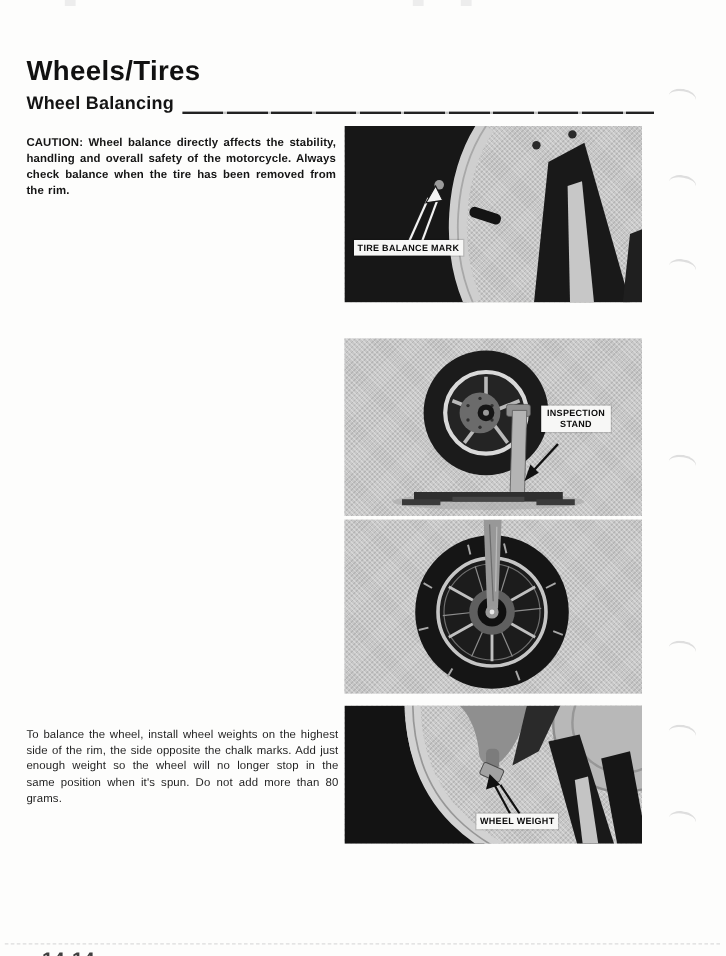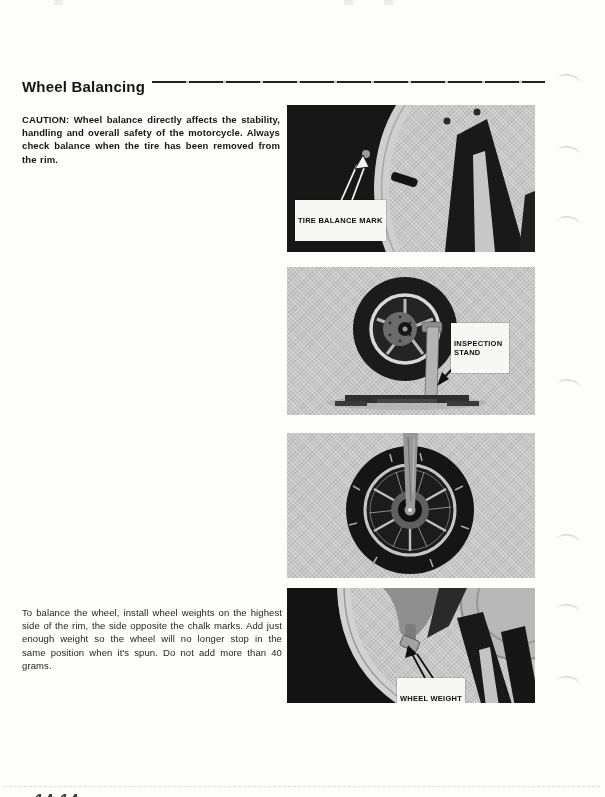--- a/index.html
+++ b/index.html
@@ -8,21 +8,21 @@
     background:#fdfdfc;
     font-family:"Liberation Sans", sans-serif;
     color:#1c1c1c;
   }
   .page-title{
     position:absolute;left:22px;top:46px;margin:0;
     font-size:23px;font-weight:700;letter-spacing:0.3px;color:#111;
   }
   .section-row{
     position:absolute;left:22px;top:78px;width:523px;
-    display:flex;align-items:flex-start;
+    display:flex;align-items:flex-end;
   }
   .section-title{
     margin:0;font-size:15px;font-weight:700;letter-spacing:0.2px;color:#141414;
     white-space:nowrap;padding-right:7px;
   }
   .section-rule{
     flex:1;height:2px;margin-top:3px;
     background:repeating-linear-gradient(90deg,#222 0 34px,rgba(34,34,34,0.25) 34px 37px);
   }
   .para{
@@ -35,22 +35,23 @@
     position:absolute;left:287px;width:248px;overflow:hidden;
     background:
       repeating-linear-gradient(45deg, rgba(255,255,255,0.28) 0 1px, rgba(0,0,0,0) 1px 3px),
       repeating-linear-gradient(-45deg, rgba(90,90,90,0.16) 0 1px, rgba(0,0,0,0) 1px 3px),
       #c7c7c7;
   }
   .photo svg{position:absolute;left:0;top:0;display:block;}
   .photo-label{
     position:absolute;background:#f7f7f6;color:#0c0c0c;
     font-size:7.5px;font-weight:700;letter-spacing:0.25px;line-height:9px;
-    padding:16px 3px;box-shadow:0 0 0 1px rgba(0,0,0,0.12);
+    padding:2px 3px;box-shadow:0 0 0 1px rgba(0,0,0,0.12);
     white-space:normal;
+    text-align:center;
   }
   .page-number{
     position:absolute;left:22px;top:778px;margin:13px;
     font-size:16.5px;font-weight:700;letter-spacing:0.4px;color:#404040;
   }
   .binder-mark{
     position:absolute;left:557px;width:23px;height:13px;
     border-top:2px solid #dedede;border-radius:50% 50% 0 0;
     transform:rotate(9deg);
   }
@@ -70,27 +71,28 @@
   <div class="smudge" style="left:384px"></div>
   <div class="binder-mark" style="top:74px"></div>
   <div class="binder-mark" style="top:146px"></div>
   <div class="binder-mark" style="top:216px"></div>
   <div class="binder-mark" style="top:379px"></div>
   <div class="binder-mark" style="top:534px"></div>
   <div class="binder-mark" style="top:604px"></div>
   <div class="binder-mark" style="top:676px"></div>
   <div class="bottom-scan-line"></div>
 
+  <h1 class="page-title">Wheels/Tires</h1>
   <div class="section-row">
     <h2 class="section-title">Wheel Balancing</h2>
     <div class="section-rule"></div>
   </div>
 
   <p class="para bold" style="top:103px">CAUTION: Wheel balance directly affects the stability, handling and overall safety of the motorcycle. Always check balance when the tire has been removed from the rim.</p>
-  <p class="para" style="top:596px;width:260px">To balance the wheel, install wheel weights on the highest side of the rim, the side opposite the chalk marks. Add just enough weight so the wheel will no longer stop in the same position when it's spun. Do not add more than 40 grams.</p>
+  <p class="para" style="top:596px;width:260px">To balance the wheel, install wheel weights on the highest side of the rim, the side opposite the chalk marks. Add just enough weight so the wheel will no longer stop in the same position when it's spun. Do not add more than 80 grams.</p>
 
   <div class="photo" style="top:105px;height:147px">
     <svg width="248" height="147" viewBox="0 0 248 147">
       <path d="M0 0 H112 C86 40 84 102 102 147 H0 Z" fill="#171717"></path>
       <path d="M118 0 C90 42 88 104 107 147" stroke="#cfcfcf" stroke-width="15" fill="none"></path>
       <path d="M118 0 C90 42 88 104 107 147" stroke="#8e8e8e" stroke-width="1.5" fill="none" opacity="0.6"></path>
       <path d="M170 30 L200 14 L238 147 L158 147 Z" fill="#191919"></path>
       <path d="M186 50 L198 46 L208 147 L188 147 Z" fill="#c7c7c7"></path>
       <path d="M238 90 L248 86 V147 H232 Z" fill="#1f1f1f"></path>
       <circle cx="160" cy="16" r="3.5" fill="#2a2a2a"></circle>
@@ -101,21 +103,21 @@
         <line x1="54" y1="96" x2="70" y2="60" stroke="#1a1a1a" stroke-width="4"></line>
         <line x1="64" y1="98" x2="77" y2="63" stroke="#1a1a1a" stroke-width="4"></line>
         <line x1="54" y1="96" x2="70" y2="60" stroke="#f2f2f2" stroke-width="1.8"></line>
         <line x1="64" y1="98" x2="77" y2="63" stroke="#f2f2f2" stroke-width="1.8"></line>
         <polygon points="76,50 68,64 82,62" fill="#f2f2f2" stroke="#1a1a1a" stroke-width="1"></polygon>
       </g>
     </svg>
     <div class="photo-label" style="left:8px;top:95px">TIRE BALANCE MARK</div>
   </div>
 
-  <div class="photo" style="top:267px;height:148px">
+  <div class="photo" style="top:282px;height:148px">
     <svg width="248" height="148" viewBox="0 0 248 148">
       <ellipse cx="120" cy="136" rx="80" ry="7" fill="#a9a9a9" opacity="0.6"></ellipse>
       <circle cx="118" cy="62" r="52" fill="#1b1b1b"></circle>
       <circle cx="118" cy="62" r="34" fill="#242424" stroke="#d9d9d9" stroke-width="3.5"></circle>
       <g stroke="#b9b9b9" stroke-width="3">
         <line x1="118" y1="52" x2="118" y2="32"></line>
         <line x1="128" y1="59" x2="146" y2="52"></line>
         <line x1="124" y1="71" x2="136" y2="87"></line>
         <line x1="112" y1="71" x2="100" y2="87"></line>
         <line x1="108" y1="59" x2="90" y2="52"></line>

